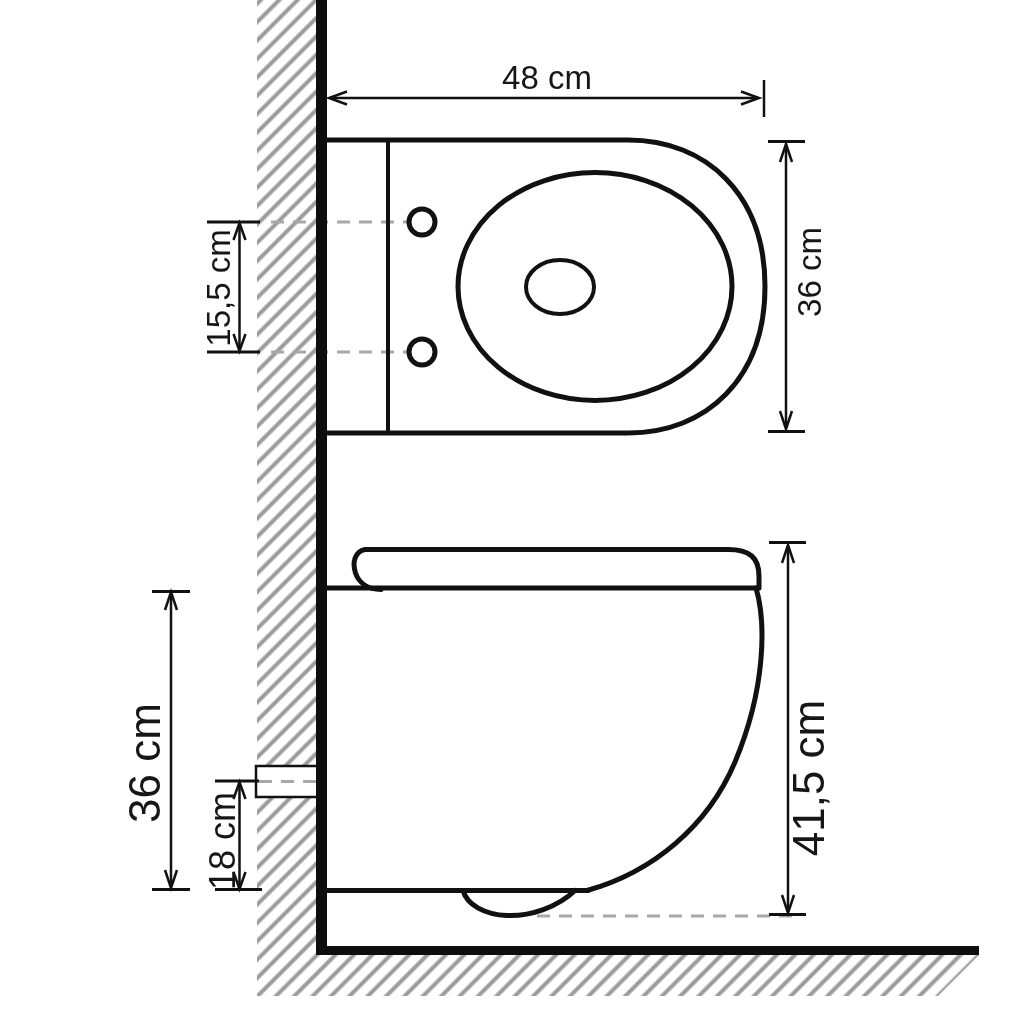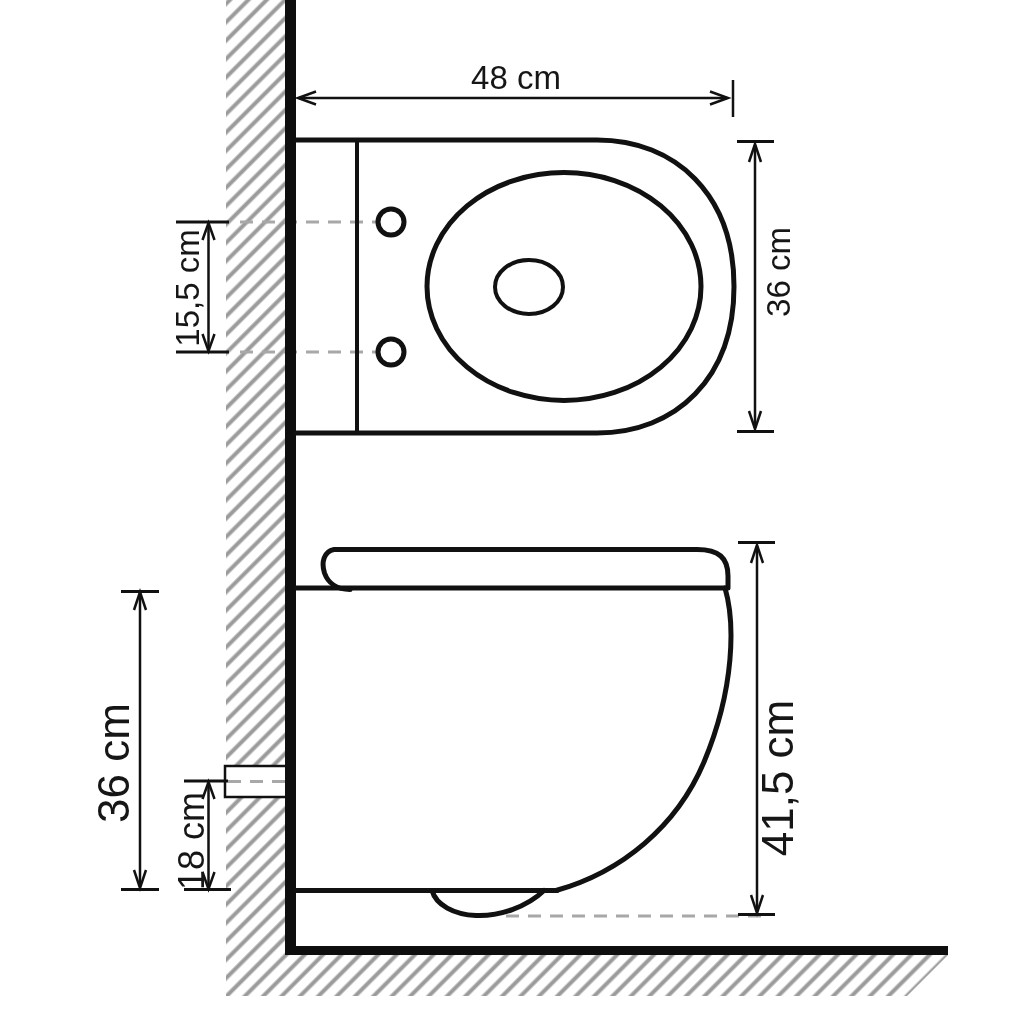--- a/index.html
+++ b/index.html
@@ -2,21 +2,21 @@
 <html><head>
 <meta charset="utf-8">
 <style>
   :root{
     --line:#111111;
     --hatch:#9b9b9b;
     --dash:#a8a8a8;
     --bg:#ffffff;
   }
   html,body{margin:0;padding:0;background:var(--bg);}
-  .stage{width:820px;height:1024px;position:relative;background:var(--bg);}
+  .stage{width:820px;height:1024px;position:relative;background:var(--bg);margin-left:31px;}
   svg{display:block;}
   svg text{
     font-family:"Liberation Sans", sans-serif;
     fill:#161616;
   }
   .dim-label{font-size:33px;}
   .dim-label-lg{font-size:44px;}
   .dim-label-md{font-size:36px;}
   .outline{fill:none;stroke:var(--line);stroke-width:5;stroke-linecap:round;}
   .outline-thin{fill:none;stroke:var(--line);stroke-width:4;}

